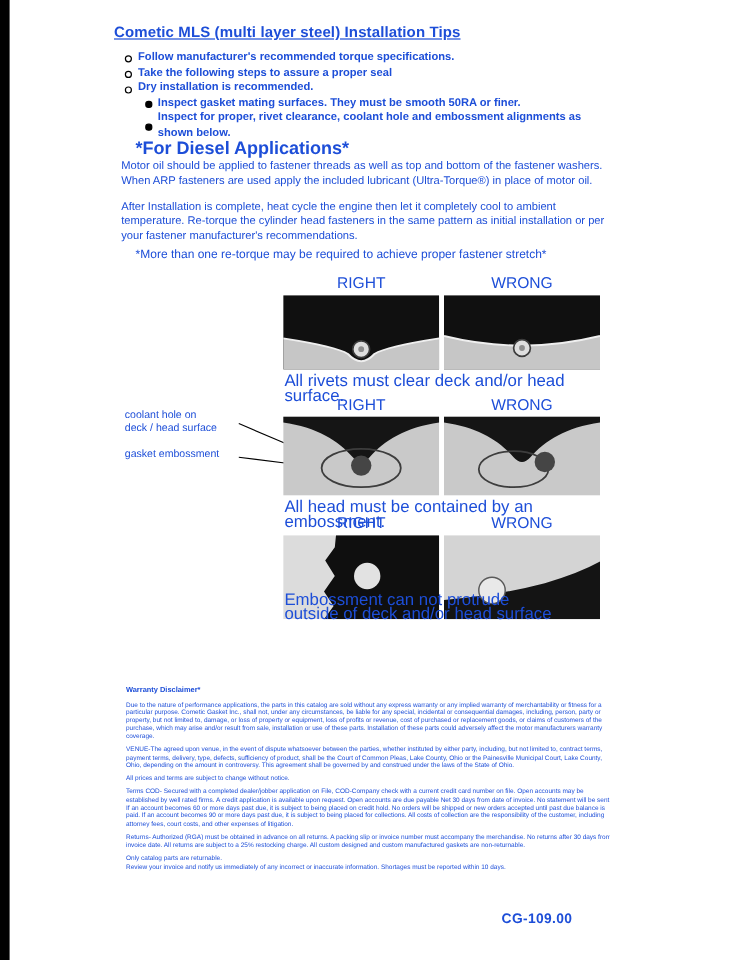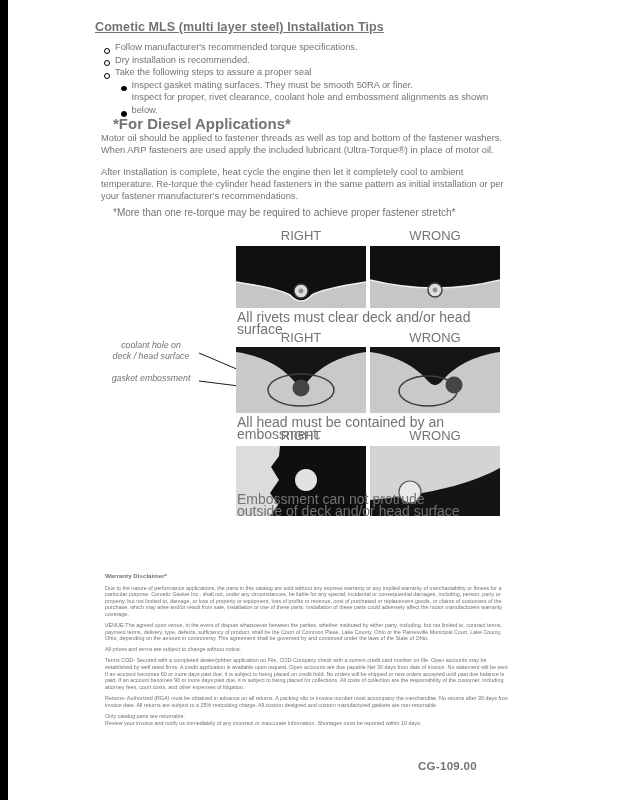--- a/index.html
+++ b/index.html
@@ -1,32 +1,32 @@
 <!DOCTYPE html>
 <html><head>
 <meta charset="utf-8">
 <style>
   html,body{margin:0;padding:0;background:#ffffff;}
-  .page{position:relative;width:508px;height:800px;background:#fff;font-family:"Liberation Sans",sans-serif;color:#737373;overflow:hidden;}
+  .page{position:relative;width:508px;height:800px;background:#fff;font-family:"Liberation Sans",sans-serif;color:#1d4ed8;overflow:hidden;}
   .spine{position:absolute;left:0;top:0;width:8px;height:100%;background:#000;}
   .title{position:absolute;left:95px;top:20px;font-size:12.5px;font-weight:bold;text-decoration:underline;letter-spacing:0.1px;}
   .tips{position:absolute;left:104px;top:41px;font-size:9.3px;line-height:12.6px;}
-  .tip{display:flex;align-items:flex-end;}
+  .tip{display:flex;align-items:center;font-weight:bold;}
   .tip.sub{margin-left:17px;}
   .dot{flex:none;width:4px;height:4px;border:1px solid #000;border-radius:50%;margin:4.2px 5px 0 0;}
   .sub .dot{width:3.5px;height:3.5px;background:#000;}
   .diesel-heading{position:absolute;left:113px;top:115px;font-size:15px;font-weight:bold;}
   .para{position:absolute;left:101px;width:406px;font-size:9.3px;line-height:12.2px;}
   .p1{top:132px;}
   .p2{top:166px;}
   .note{position:absolute;left:113px;top:207px;font-size:10px;}
   .dg-label{position:absolute;width:130px;text-align:center;font-size:13px;}
   .dg{position:absolute;display:block;}
   .dg-caption{position:absolute;font-size:14px;line-height:11.5px;}
-  .callout{position:absolute;left:104px;top:340px;width:94px;font-size:8.8px;line-height:11px;text-align:center;font-style:italic;}
+  .callout{position:absolute;left:104px;top:340px;width:94px;font-size:8.8px;line-height:11px;text-align:left;}
   .callout .gap{margin-top:11px;}
   .callout-lines{position:absolute;}
   .disclaimer{position:absolute;left:105px;top:573px;width:408px;font-size:5.4px;line-height:6.6px;}
   .disclaimer .dh{font-size:6.2px;font-weight:bold;margin:0 0 5px 0;}
   .disclaimer p{margin:0 0 4.5px 0;}
   .disclaimer p.tight{margin-bottom:1px;}
   .footer{position:absolute;left:418px;top:760px;font-size:11.5px;letter-spacing:0.3px;font-weight:bold;}
 </style>
 </head>
 <body>
@@ -37,25 +37,25 @@
 
   <div class="title">Cometic MLS (multi layer steel) Installation Tips</div>
 
   <div class="tips">
     <div class="tip">
       <span class="dot"></span>
       <span>Follow manufacturer's recommended torque specifications.</span>
     </div>
     <div class="tip">
       <span class="dot"></span>
-      <span>Dry installation is recommended.</span>
+      <span>Take the following steps to assure a proper seal</span>
     </div>
     <div class="tip">
       <span class="dot"></span>
-      <span>Take the following steps to assure a proper seal</span>
+      <span>Dry installation is recommended.</span>
     </div>
     <div class="tip sub">
       <span class="dot"></span>
       <span>Inspect gasket mating surfaces.  They must be smooth 50RA or finer.</span>
     </div>
     <div class="tip sub">
       <span class="dot"></span>
       <span>Inspect for proper, rivet clearance, coolant hole and embossment alignments as shown below.</span>
     </div>
   </div>

